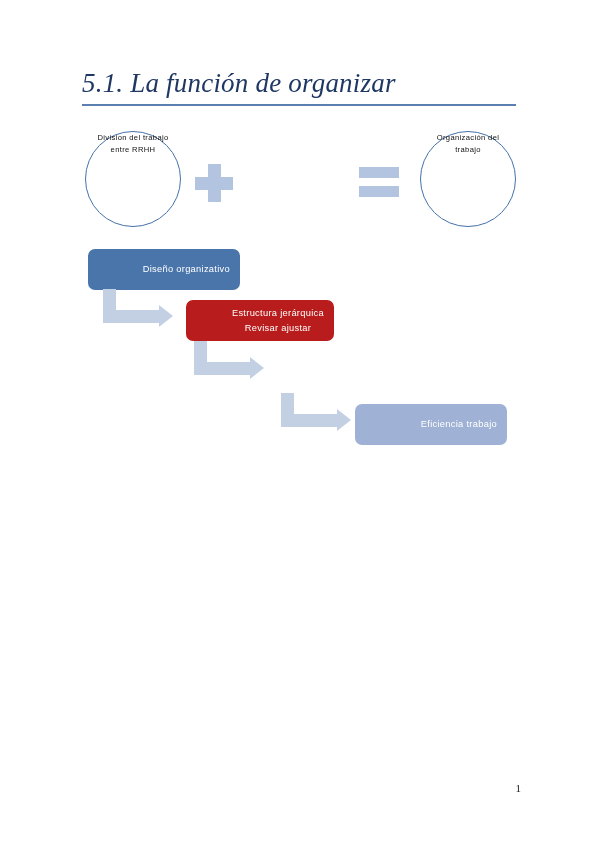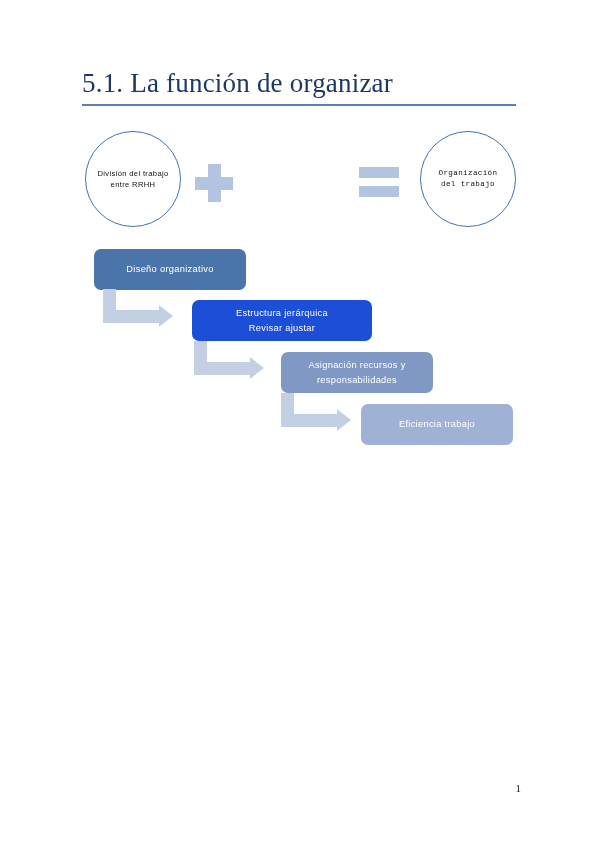--- a/index.html
+++ b/index.html
@@ -28,20 +28,21 @@
     top: 66px;
     width: 434px;
   }
   #page-title {
     font-family: "Liberation Serif", serif;
     font-size: 27px;
     line-height: 34px;
     color: #1f3763;
     letter-spacing: 0.2px;
     white-space: nowrap;
+    font-style: italic;
   }
   #title-rule {
     margin-top: 4px;
     height: 2px;
     background: #5b7fb0;
     width: 434px;
   }
 
   
   #circles-row {
@@ -52,36 +53,35 @@
     height: 102px;
   }
   .circle {
     position: absolute;
     width: 96px;
     height: 96px;
     border-radius: 50%;
     border: 1.6px solid #4472a8;
     background: #ffffff;
     display: flex;
-    align-items: center;
     justify-content: center;
     box-sizing: border-box;
   }
   .circle-label {
     font-size: 7.6px;
     line-height: 11.5px;
     color: #111111;
     text-align: center;
     letter-spacing: 0.35px;
     padding: 0 9px;
     font-weight: 500;
   }
   #circle-1 { left: 3px;   top: 3px; }
   #circle-2 { left: 170px; top: 3px; }
-  #circle-3 { left: 338px; top: 3px; font-family: Liberation Mono, monospace; }
+  #circle-3 { left: 338px; top: 3px; }
 
   
   #op-plus {
     position: absolute;
     left: 113px;
     top: 36px;
     width: 38px;
     height: 38px;
   }
   #op-plus .bar-h, #op-plus .bar-v {
@@ -115,37 +115,36 @@
     left: 82px;
     top: 244px;
     width: 440px;
     height: 215px;
   }
   .flow-box {
     position: absolute;
     border-radius: 7px;
     display: flex;
     align-items: center;
-    justify-content: center;
+    justify-content: flex-end;
     box-sizing: border-box;
     color: #ffffff;
     font-size: 9.3px;
     line-height: 15px;
     text-align: center;
     letter-spacing: 0.3px;
     padding: 0 10px;
-    margin-left: 6px;
   }
   #flow-box-1 {
     left: 6px;   top: 5px;   width: 152px; height: 41px;
     background: #4a75ab;
   }
   #flow-box-2 {
-    left: 104px; top: 56px;  width: 180px; height: 41px;
-    background: #1d4ed8;
+    left: 104px; top: 56px;  width: 148px; height: 41px;
+    background: #b91c1c;
   }
   #flow-box-3 {
     left: 193px; top: 108px; width: 152px; height: 41px;
     background: #8099c4;
   }
   #flow-box-4 {
     left: 273px; top: 160px; width: 152px; height: 41px;
     background: #9fb1d4;
   }
 
@@ -245,23 +244,20 @@
     <div class="flow-box" id="flow-box-2">
       <span>Estructura jerárquica<br>Revisar ajustar</span>
     </div>
 
     <div class="elbow" id="elbow-2">
       <div class="stem"></div>
       <div class="shaft"></div>
       <div class="head"></div>
     </div>
 
-    <div class="flow-box" id="flow-box-3">
-      <span>Asignación recursos y responsabilidades</span>
-    </div>
 
     <div class="elbow" id="elbow-3">
       <div class="stem"></div>
       <div class="shaft"></div>
       <div class="head"></div>
     </div>
 
     <div class="flow-box" id="flow-box-4">
       <span>Eficiencia trabajo</span>
     </div>

